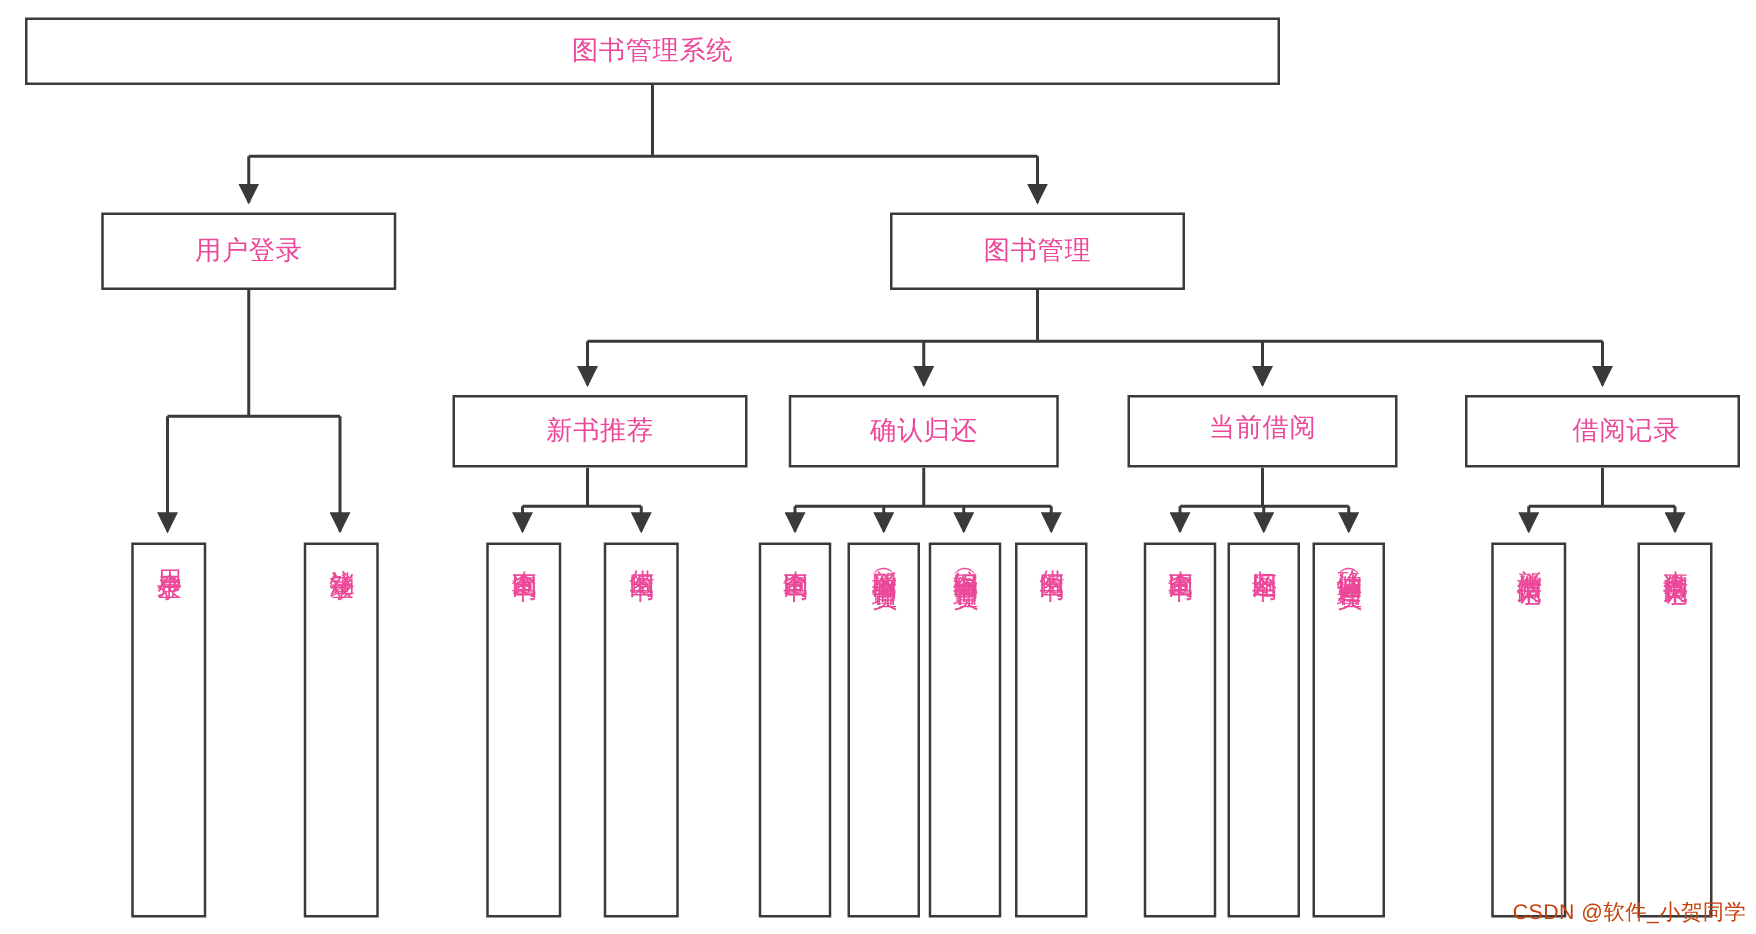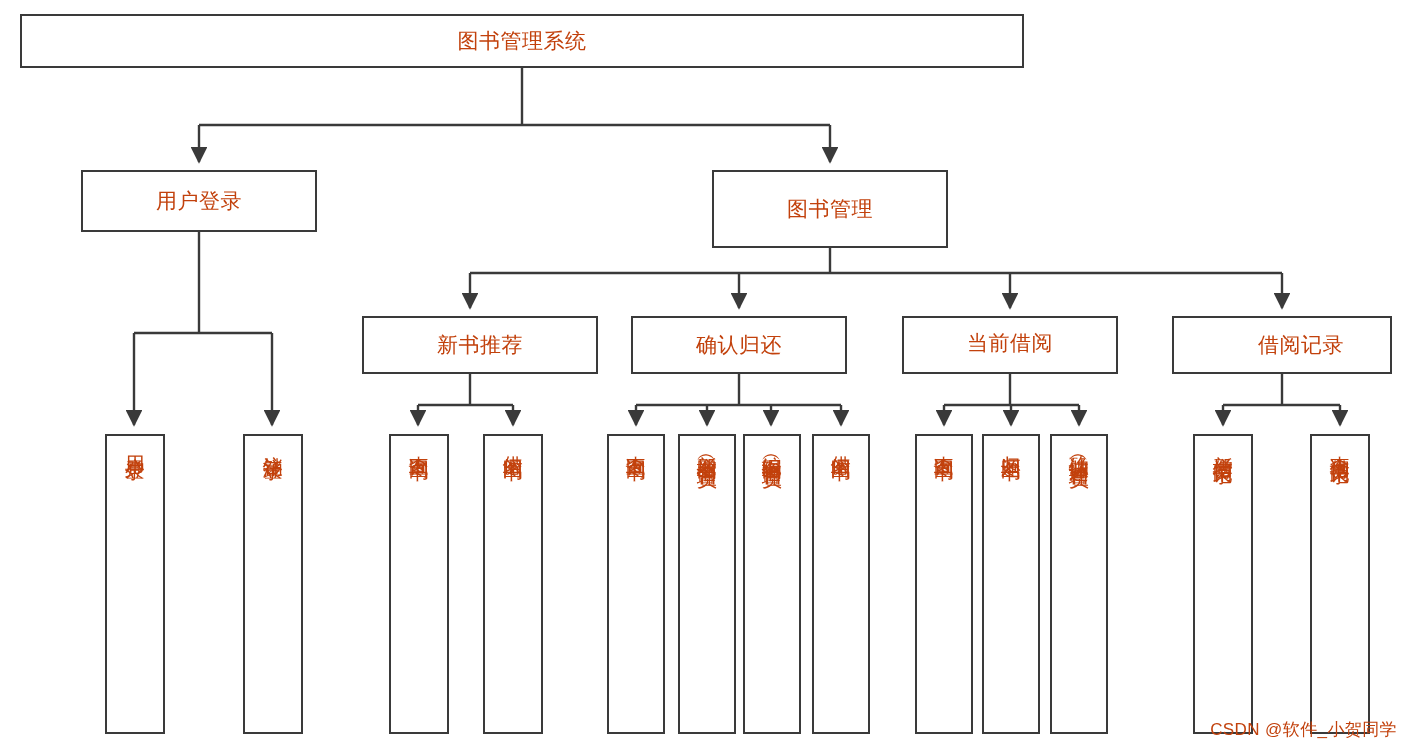--- a/index.html
+++ b/index.html
@@ -27,21 +27,21 @@
   .node {
     position: absolute;
     box-sizing: border-box;
     background: #ffffff;
     border: 2px solid #3a3a3a;
     display: flex;
     align-items: center;
     justify-content: center;
   }
   .node-label {
-    color: #c2410c;
+    color: #ec4899;
     font-size: 21px;
     line-height: 1.12;
     letter-spacing: 0.5px;
     text-align: right;
     white-space: nowrap;
   }
   .node.vertical .node-label {
     writing-mode: vertical-rl;
     text-orientation: upright;
     letter-spacing: 2px;
@@ -117,21 +117,21 @@
     </g>
   </svg>
 
   <div class="node" style="left:20px; top:14px; width:1004px; height:54px;">
     <span class="node-label">图书管理系统</span>
   </div>
 
   <div class="node" style="left:81px; top:170px; width:236px; height:62px;">
     <span class="node-label">用户登录</span>
   </div>
-  <div class="node" style="left:712px; top:170px; width:236px; height:78px;">
+  <div class="node" style="left:712px; top:170px; width:236px; height:62px;">
     <span class="node-label">图书管理</span>
   </div>
 
   <div class="node" style="left:362px; top:316px; width:236px; height:58px;">
     <span class="node-label">新书推荐</span>
   </div>
   <div class="node" style="left:631px; top:316px; width:216px; height:58px;">
     <span class="node-label">确认归还</span>
   </div>
   <div class="node" style="left:902px; top:316px; width:216px; height:58px;font-family:Liberation Mono, monospace;">

